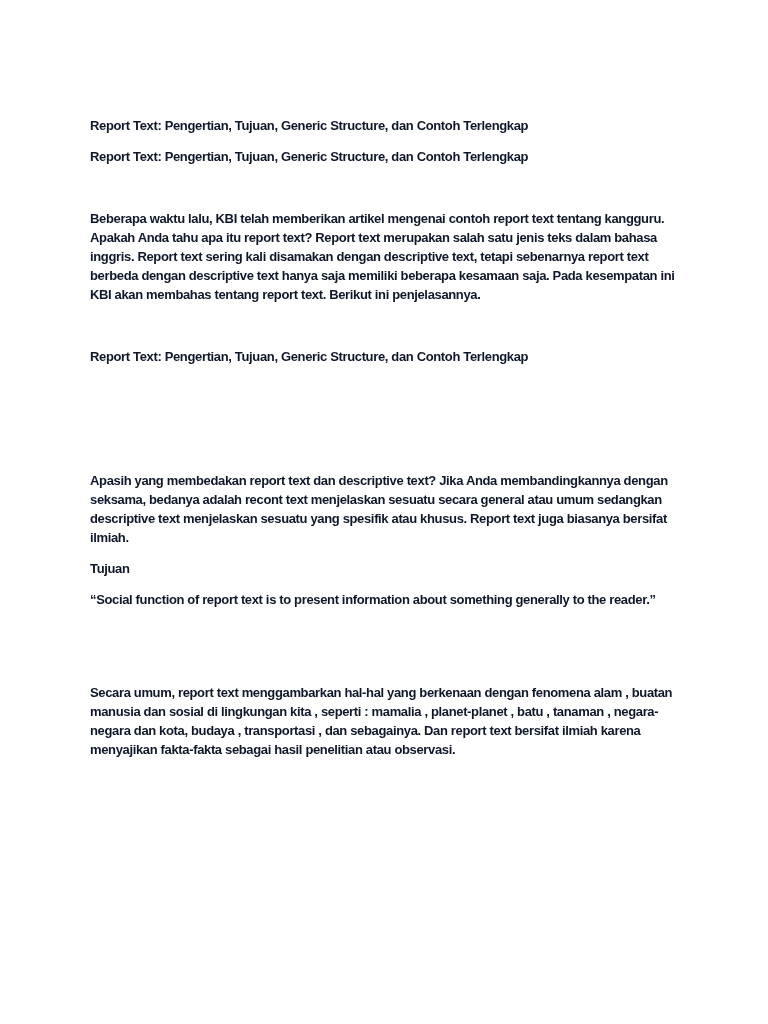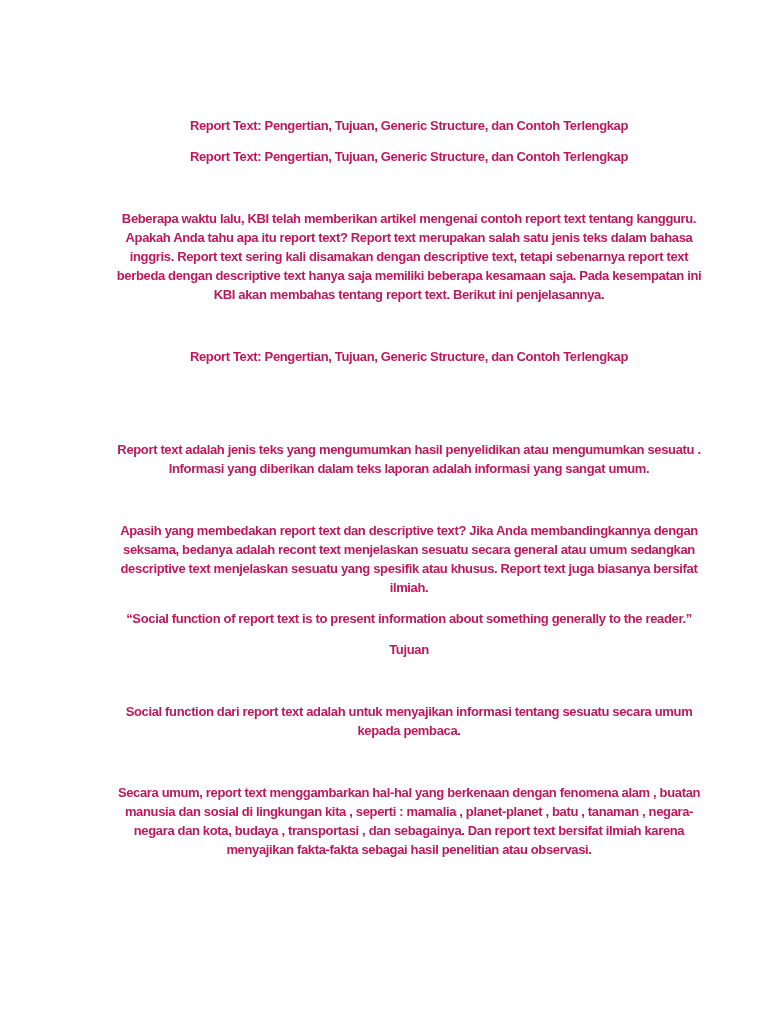--- a/index.html
+++ b/index.html
@@ -33,44 +33,40 @@
   }
   p.para.title { }
   p.para.heading { }
   p.para.quote { }
   p.para.body { }
 </style>
 </head>
 <body>
 
 <div class="page">
-  <div class="content" style="color: #be185d; text-align: center;">
+  <div class="content" style="color: #0f172a;">
       <p class="para title">Report Text: Pengertian, Tujuan, Generic Structure, dan Contoh Terlengkap</p>
       <p class="para title">Report Text: Pengertian, Tujuan, Generic Structure, dan Contoh Terlengkap</p>
       <p class="para blank"></p>
       <p class="para body">Beberapa waktu lalu, KBI telah memberikan artikel mengenai contoh report text tentang kangguru.
 Apakah Anda tahu apa itu report text? Report text merupakan salah satu jenis teks dalam bahasa
 inggris. Report text sering kali disamakan dengan descriptive text, tetapi sebenarnya report text
 berbeda dengan descriptive text hanya saja memiliki beberapa kesamaan saja. Pada kesempatan ini
 KBI akan membahas tentang report text. Berikut ini penjelasannya.</p>
       <p class="para blank"></p>
       <p class="para title">Report Text: Pengertian, Tujuan, Generic Structure, dan Contoh Terlengkap</p>
       <p class="para blank"></p>
       <p class="para blank"></p>
-      <p class="para body">Report text adalah jenis teks yang mengumumkan hasil penyelidikan atau mengumumkan sesuatu .
-Informasi yang diberikan dalam teks laporan adalah informasi yang sangat umum.</p>
       <p class="para blank"></p>
       <p class="para body">Apasih yang membedakan report text dan descriptive text? Jika Anda membandingkannya dengan
 seksama, bedanya adalah recont text menjelaskan sesuatu secara general atau umum sedangkan
 descriptive text menjelaskan sesuatu yang spesifik atau khusus. Report text juga biasanya bersifat
 ilmiah.</p>
+      <p class="para heading">Tujuan</p>
       <p class="para quote">“Social function of report text is to present information about something generally to the reader.”</p>
-      <p class="para heading">Tujuan</p>
       <p class="para blank"></p>
-      <p class="para body">Social function dari report text adalah untuk menyajikan informasi tentang sesuatu secara umum
-kepada pembaca.</p>
       <p class="para blank"></p>
       <p class="para body">Secara umum, report text menggambarkan hal-hal yang berkenaan dengan fenomena alam , buatan
 manusia dan sosial di lingkungan kita , seperti : mamalia , planet-planet , batu , tanaman , negara-
 negara dan kota, budaya , transportasi , dan sebagainya. Dan report text bersifat ilmiah karena
 menyajikan fakta-fakta sebagai hasil penelitian atau observasi.</p>
     </div>
 </div>
 
 </body></html>

